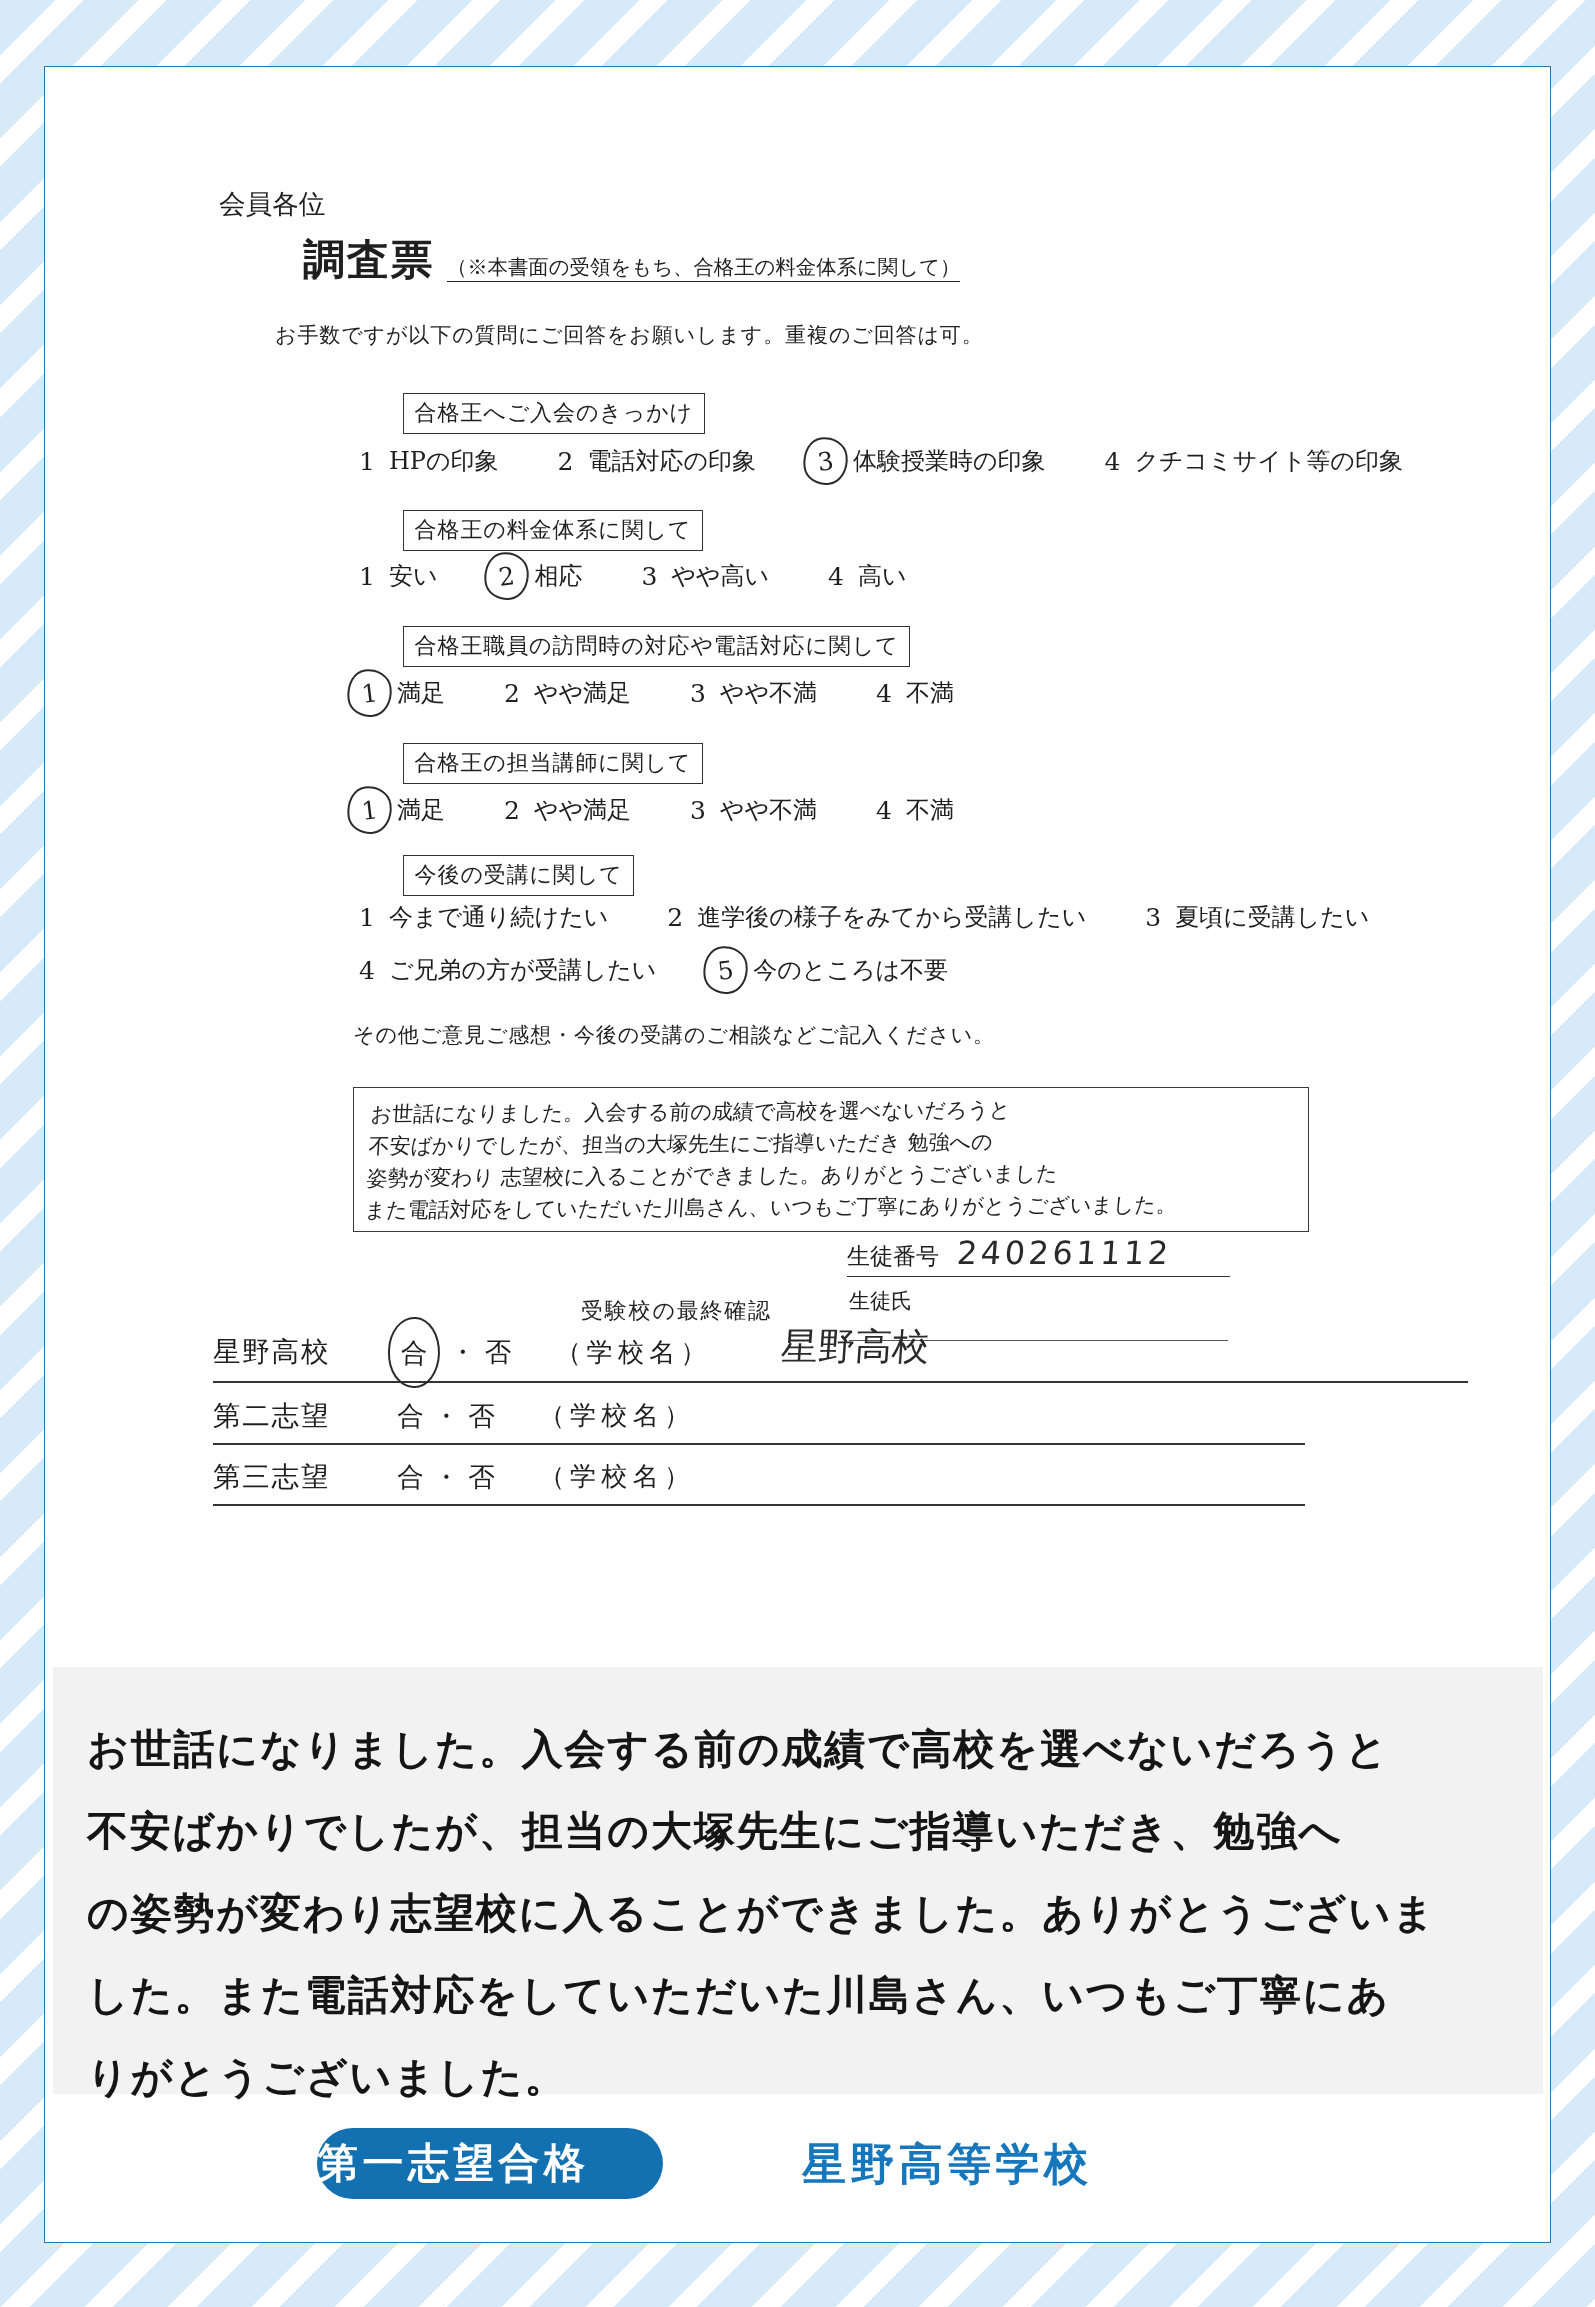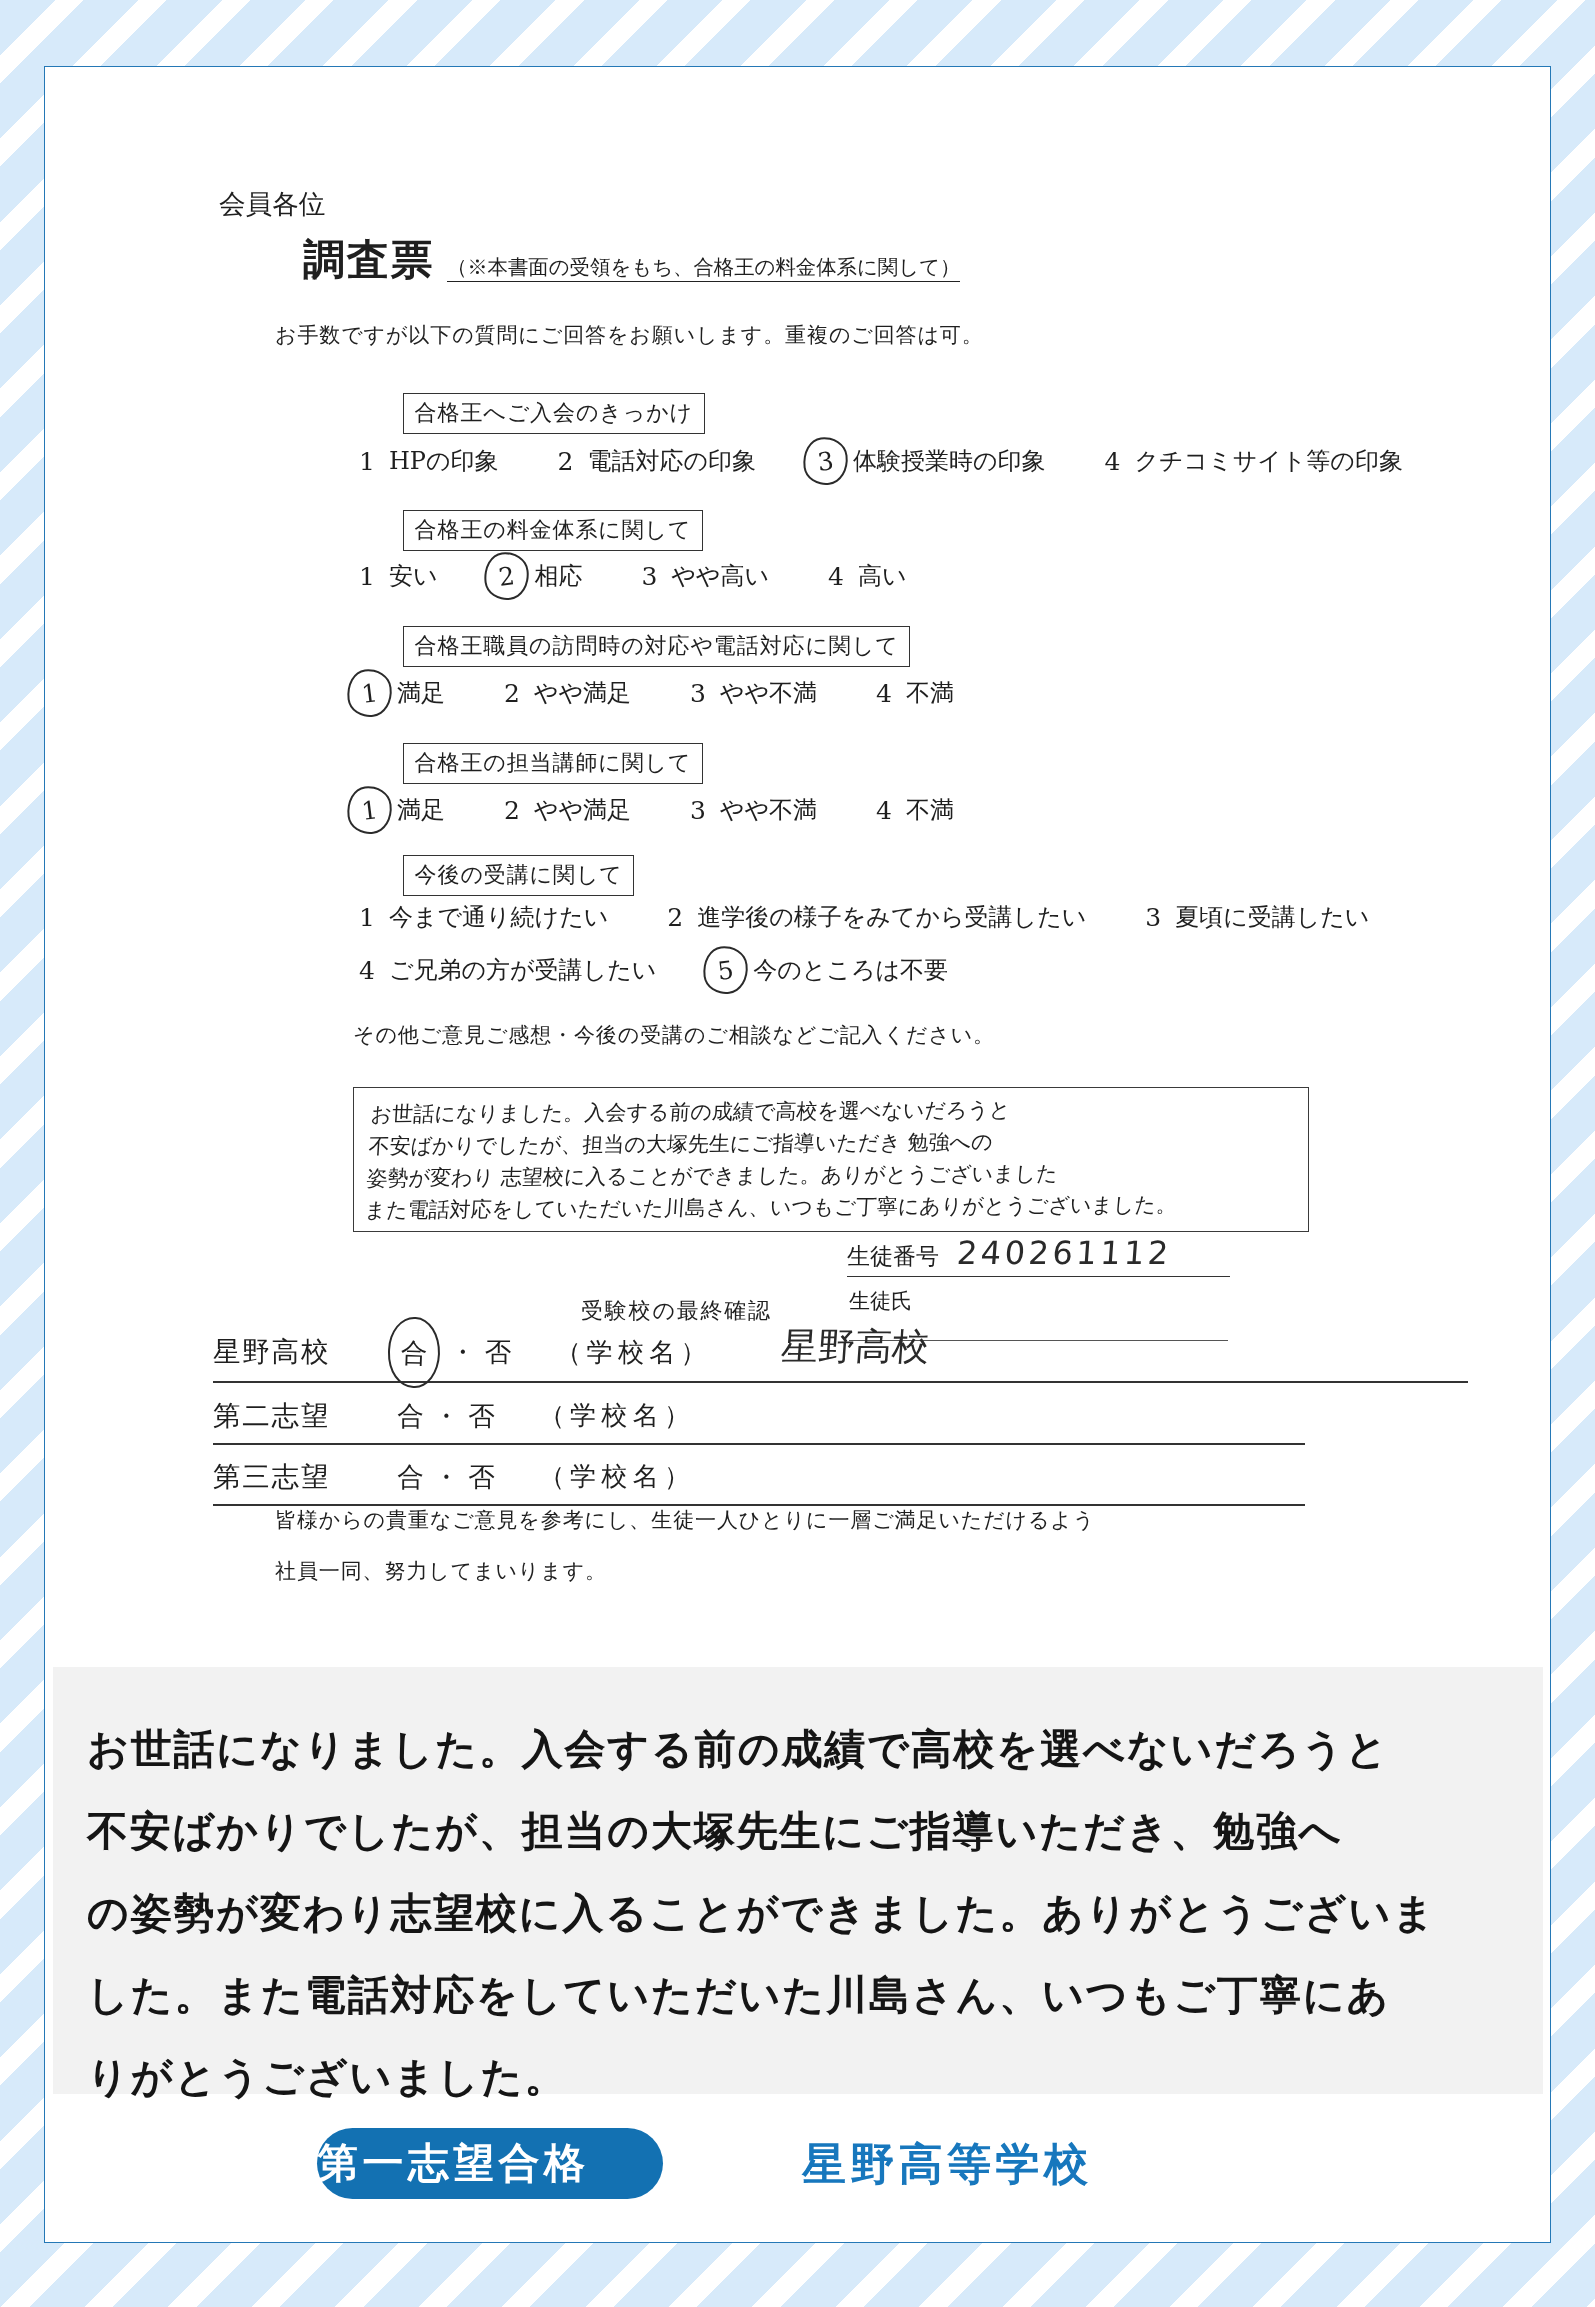--- a/index.html
+++ b/index.html
@@ -259,22 +259,20 @@
         <span class="pf">
           <span class="mark">合</span>
           <span class="dot">・</span>
           <span class="mark">否</span>
         </span>
         <span class="sn">（学校名）</span>
         <span class="sv hw"></span>
       </div>
     </div>
 
-  <div class="abs closing">皆様からの貴重なご意見を参考にし、生徒一人ひとりに一層ご満足いただけるよう
-社員一同、努力してまいります。</div>
 
   <div class="abs quote-box">
     <div class="quote-text">お世話になりました。入会する前の成績で高校を選べないだろうと
 不安ばかりでしたが、担当の大塚先生にご指導いただき、勉強へ
 の姿勢が変わり志望校に入ることができました。ありがとうございま
 した。また電話対応をしていただいた川島さん、いつもご丁寧にあ
 りがとうございました。</div>
   </div>
 
   <div class="abs badge">

